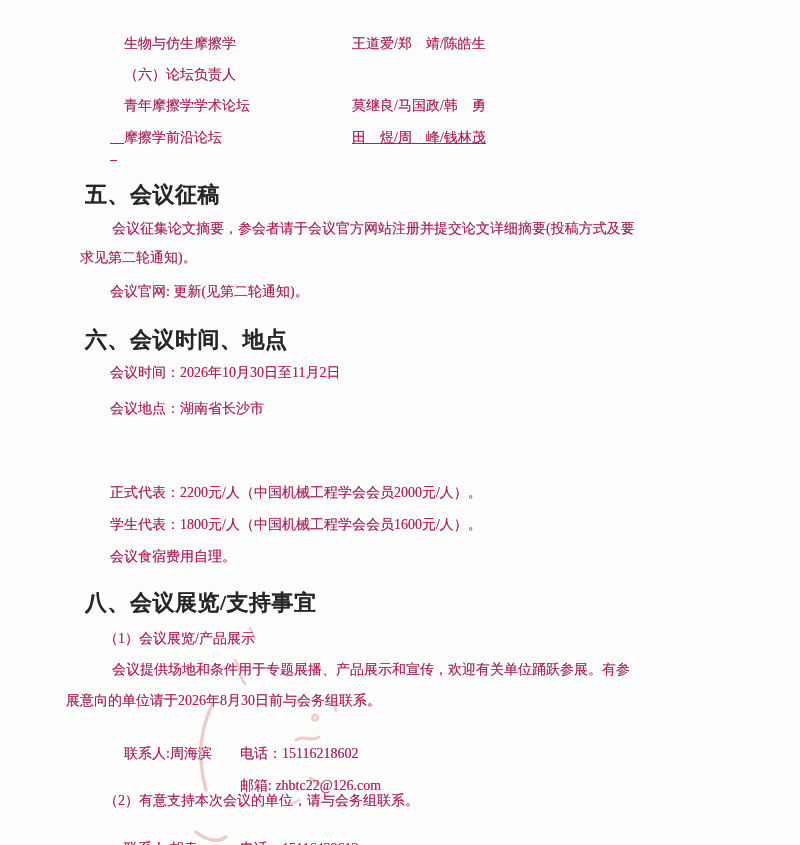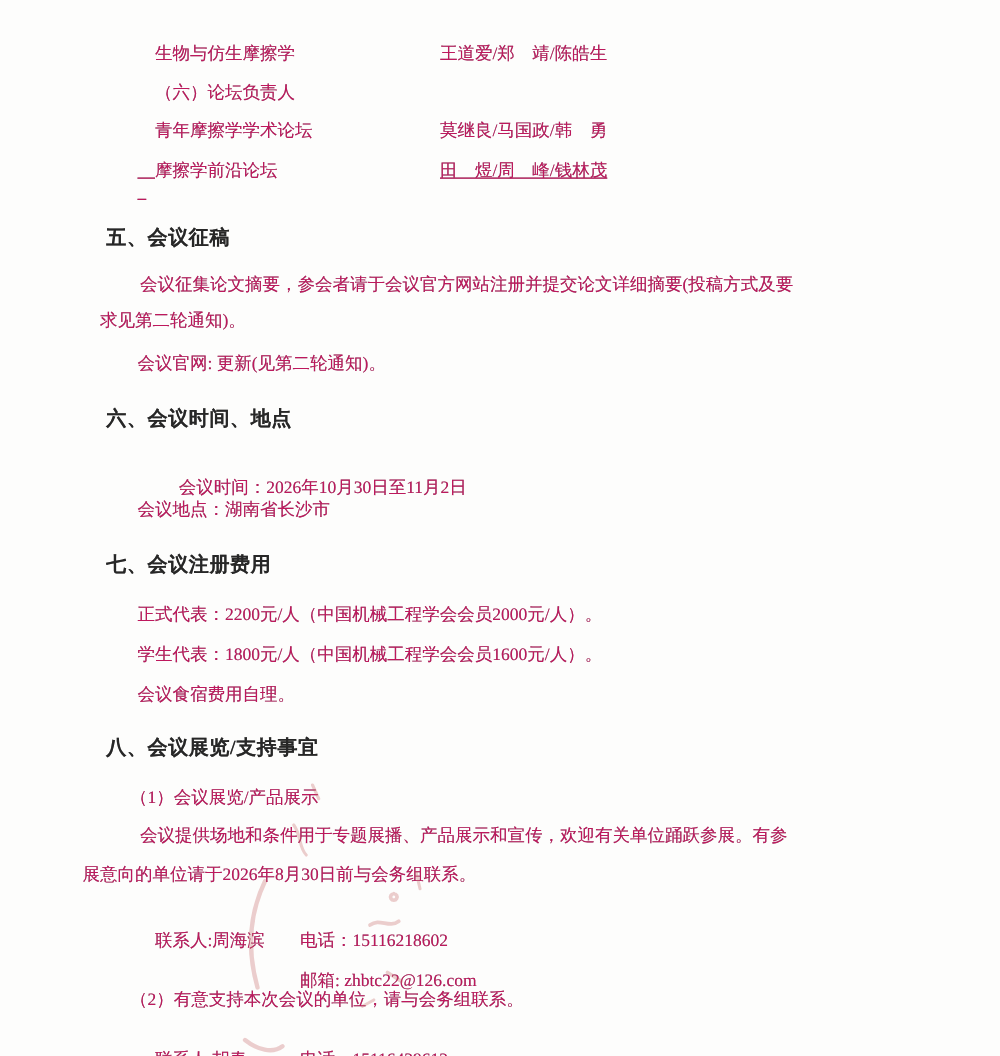--- a/index.html
+++ b/index.html
@@ -17,21 +17,21 @@
   .ln {
     position: absolute;
     font-size: 14px;
     line-height: 1.2;
     white-space: pre;
     color: #be185d;
     text-shadow: 0 0 0.4px rgba(58,58,58,0.55);
   }
   .heading {
     position: absolute;
-    font-size: 16px;
+    font-size: 22px;
     line-height: 1.15;
     font-weight: bold;
     white-space: pre;
     color: #272727;
     letter-spacing: 0.5px;
     text-shadow: 0 0 0.5px rgba(39,39,39,0.6);
   }
   .forum-name { display: inline-block; width: 228px; }
   .contact-person { display: inline-block; width: 116px; }
   .seal { position: absolute; left: 140px; top: 600px; pointer-events: none; }
@@ -53,24 +53,23 @@
   <div class="ln" style="top:113px; left:110px;text-decoration:underline;">
     <span class="forum-name">摩擦学前沿论坛</span><span>田　煜/周　峰/钱林茂</span>
   </div>
 
   <div class="heading" style="top:182px; left:85px;">五、会议征稿</div>
   <div class="ln" style="top:221px; left:112px;">会议征集论文摘要，参会者请于会议官方网站注册并提交论文详细摘要(投稿方式及要</div>
   <div class="ln" style="top:250px; left:80px;">求见第二轮通知)。</div>
   <div class="ln" style="top:284px; left:110px;">会议官网: 更新(见第二轮通知)。</div>
 
   <div class="heading" style="top:327px; left:85px;">六、会议时间、地点</div>
-  <div class="ln" style="top:383px; left:110px;margin-left:33px;">会议时间：2026年10月30日至11月2日</div>
+  <div class="ln" style="top:365px; left:110px;">会议时间：2026年10月30日至11月2日</div>
   <div class="ln" style="top:401px; left:110px;">会议地点：湖南省长沙市</div>
 
-  <div class="heading" style="top:444px; left:85px;">七、会议注册费用</div>
   <div class="ln" style="top:485px; left:110px;">正式代表：2200元/人（中国机械工程学会会员2000元/人）。</div>
   <div class="ln" style="top:517px; left:110px;">学生代表：1800元/人（中国机械工程学会会员1600元/人）。</div>
   <div class="ln" style="top:549px; left:110px;">会议食宿费用自理。</div>
 
   <div class="heading" style="top:590px; left:85px;">八、会议展览/支持事宜</div>
   <div class="ln" style="top:631px; left:104px;">（1）会议展览/产品展示</div>
   <div class="ln" style="top:662px; left:112px;">会议提供场地和条件用于专题展播、产品展示和宣传，欢迎有关单位踊跃参展。有参</div>
   <div class="ln" style="top:693px; left:66px;">展意向的单位请于2026年8月30日前与会务组联系。</div>
 
   <div class="ln" style="top:729px; left:110px;">

